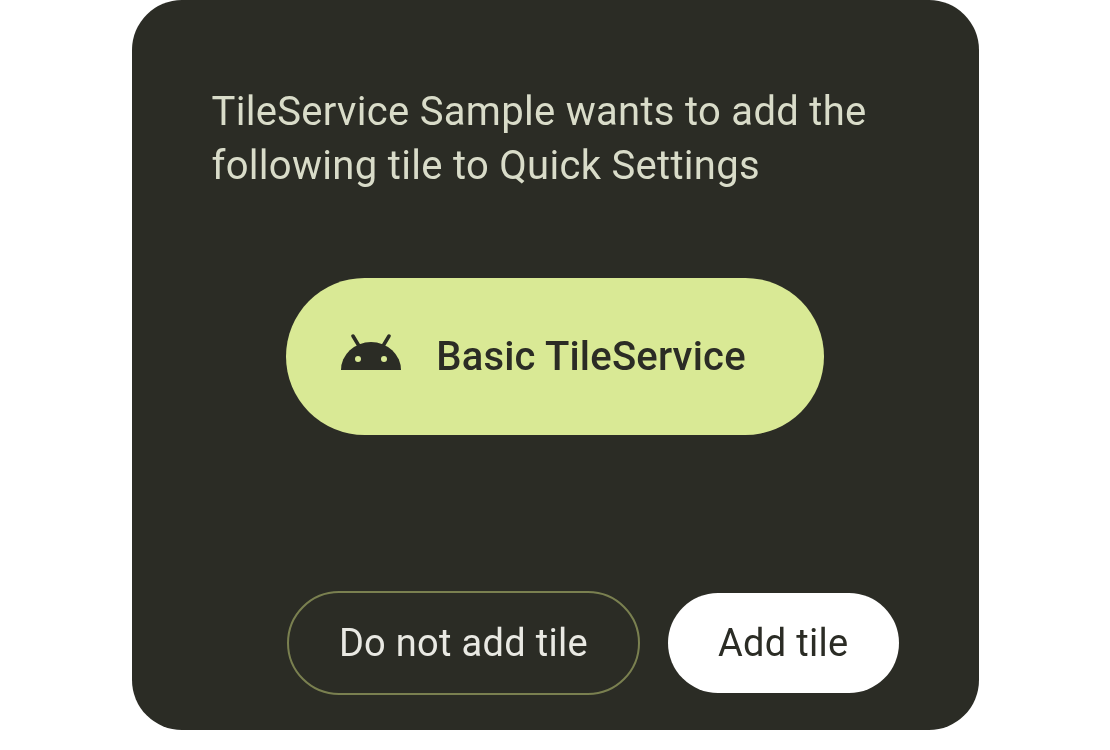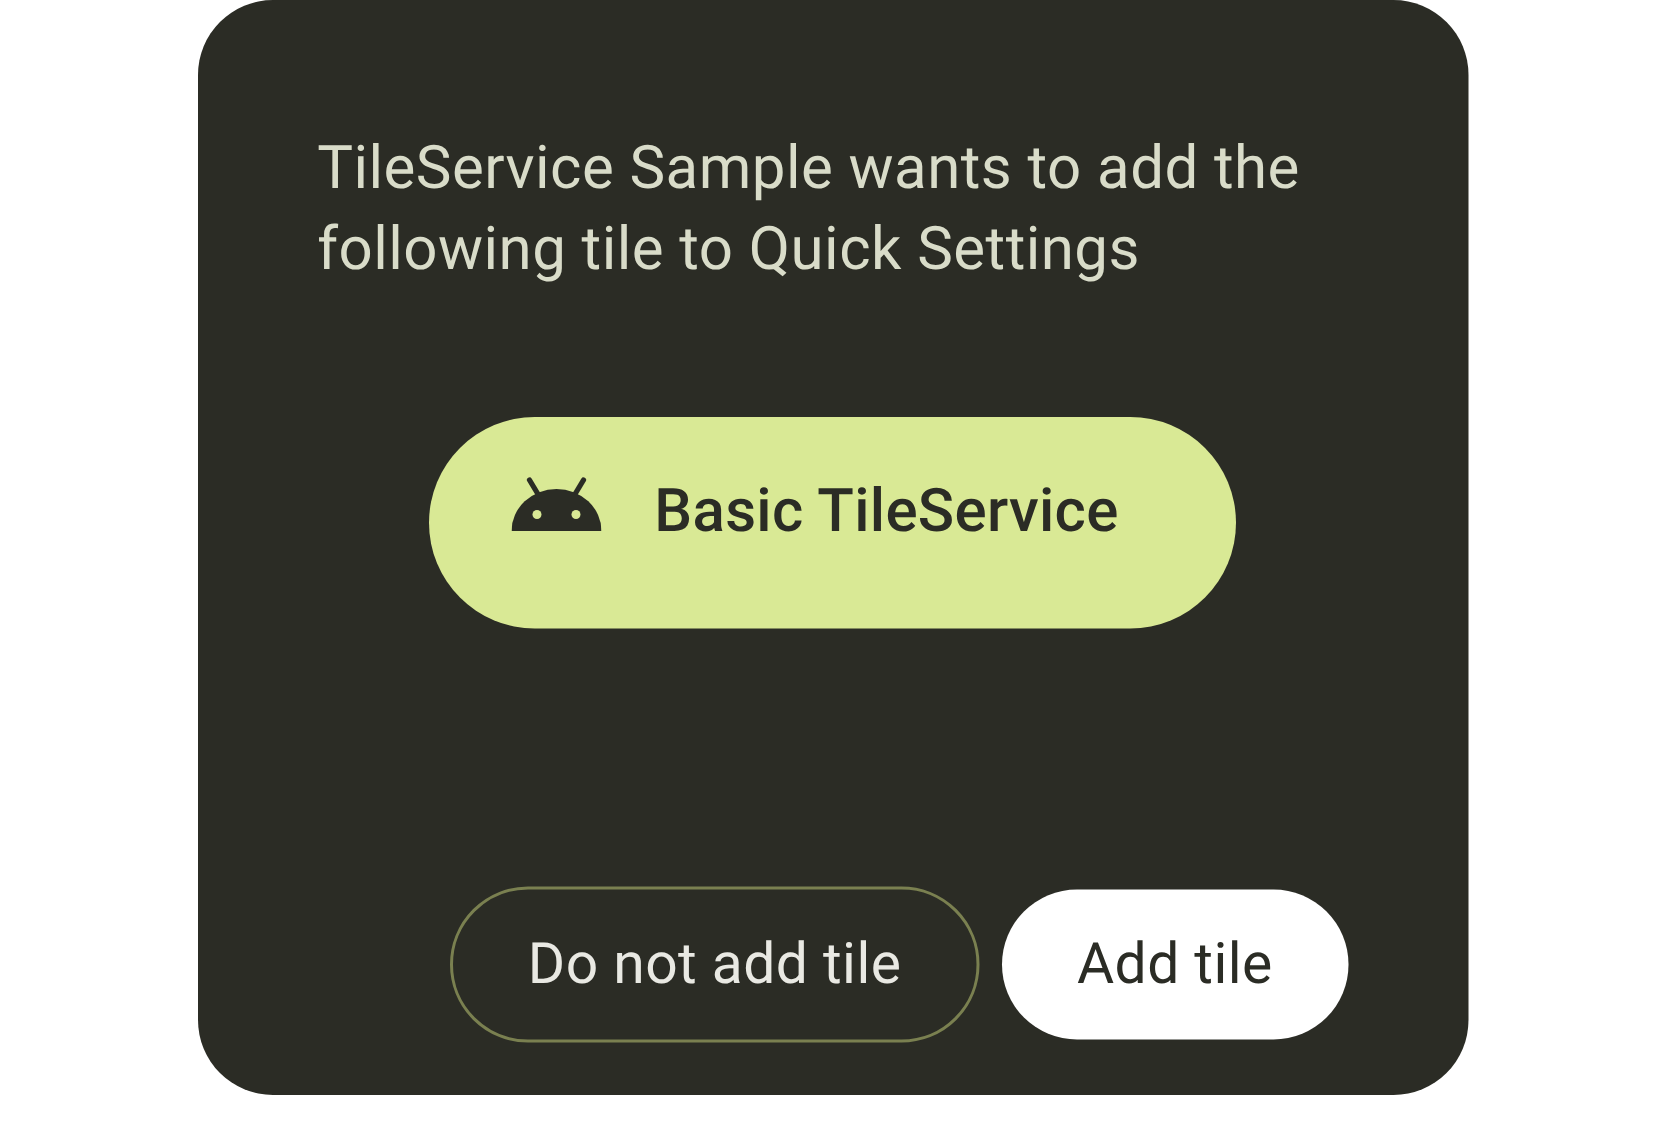--- a/index.html
+++ b/index.html
@@ -40,21 +40,21 @@
 
     .tile-container {
       display: flex;
       justify-content: center;
       margin-top: 85px;
     }
 
     .tile-pill {
       background: #d9e995;
       border-radius: 95px;
-      padding: 39px 78px 55px 55px;
+      padding: 55px 78px 55px 55px;
       display: flex;
       align-items: center;
       gap: 35px;
     }
 
     .android-icon {
       width: 60px;
       height: 45px;
       position: relative;
       flex-shrink: 0;
@@ -69,21 +69,21 @@
       font-size: 40px;
       font-weight: 500;
       letter-spacing: 0.2px;
     }
 
     .button-row {
       position: absolute;
       bottom: 35px;
       right: 80px;
       display: flex;
-      gap: 15px;
+      gap: 28px;
       align-items: center;
     }
 
     .btn {
       border-radius: 60px;
       padding: 28px 50px;
       font-size: 38px;
       font-weight: 400;
       letter-spacing: 0.3px;
       cursor: pointer;

